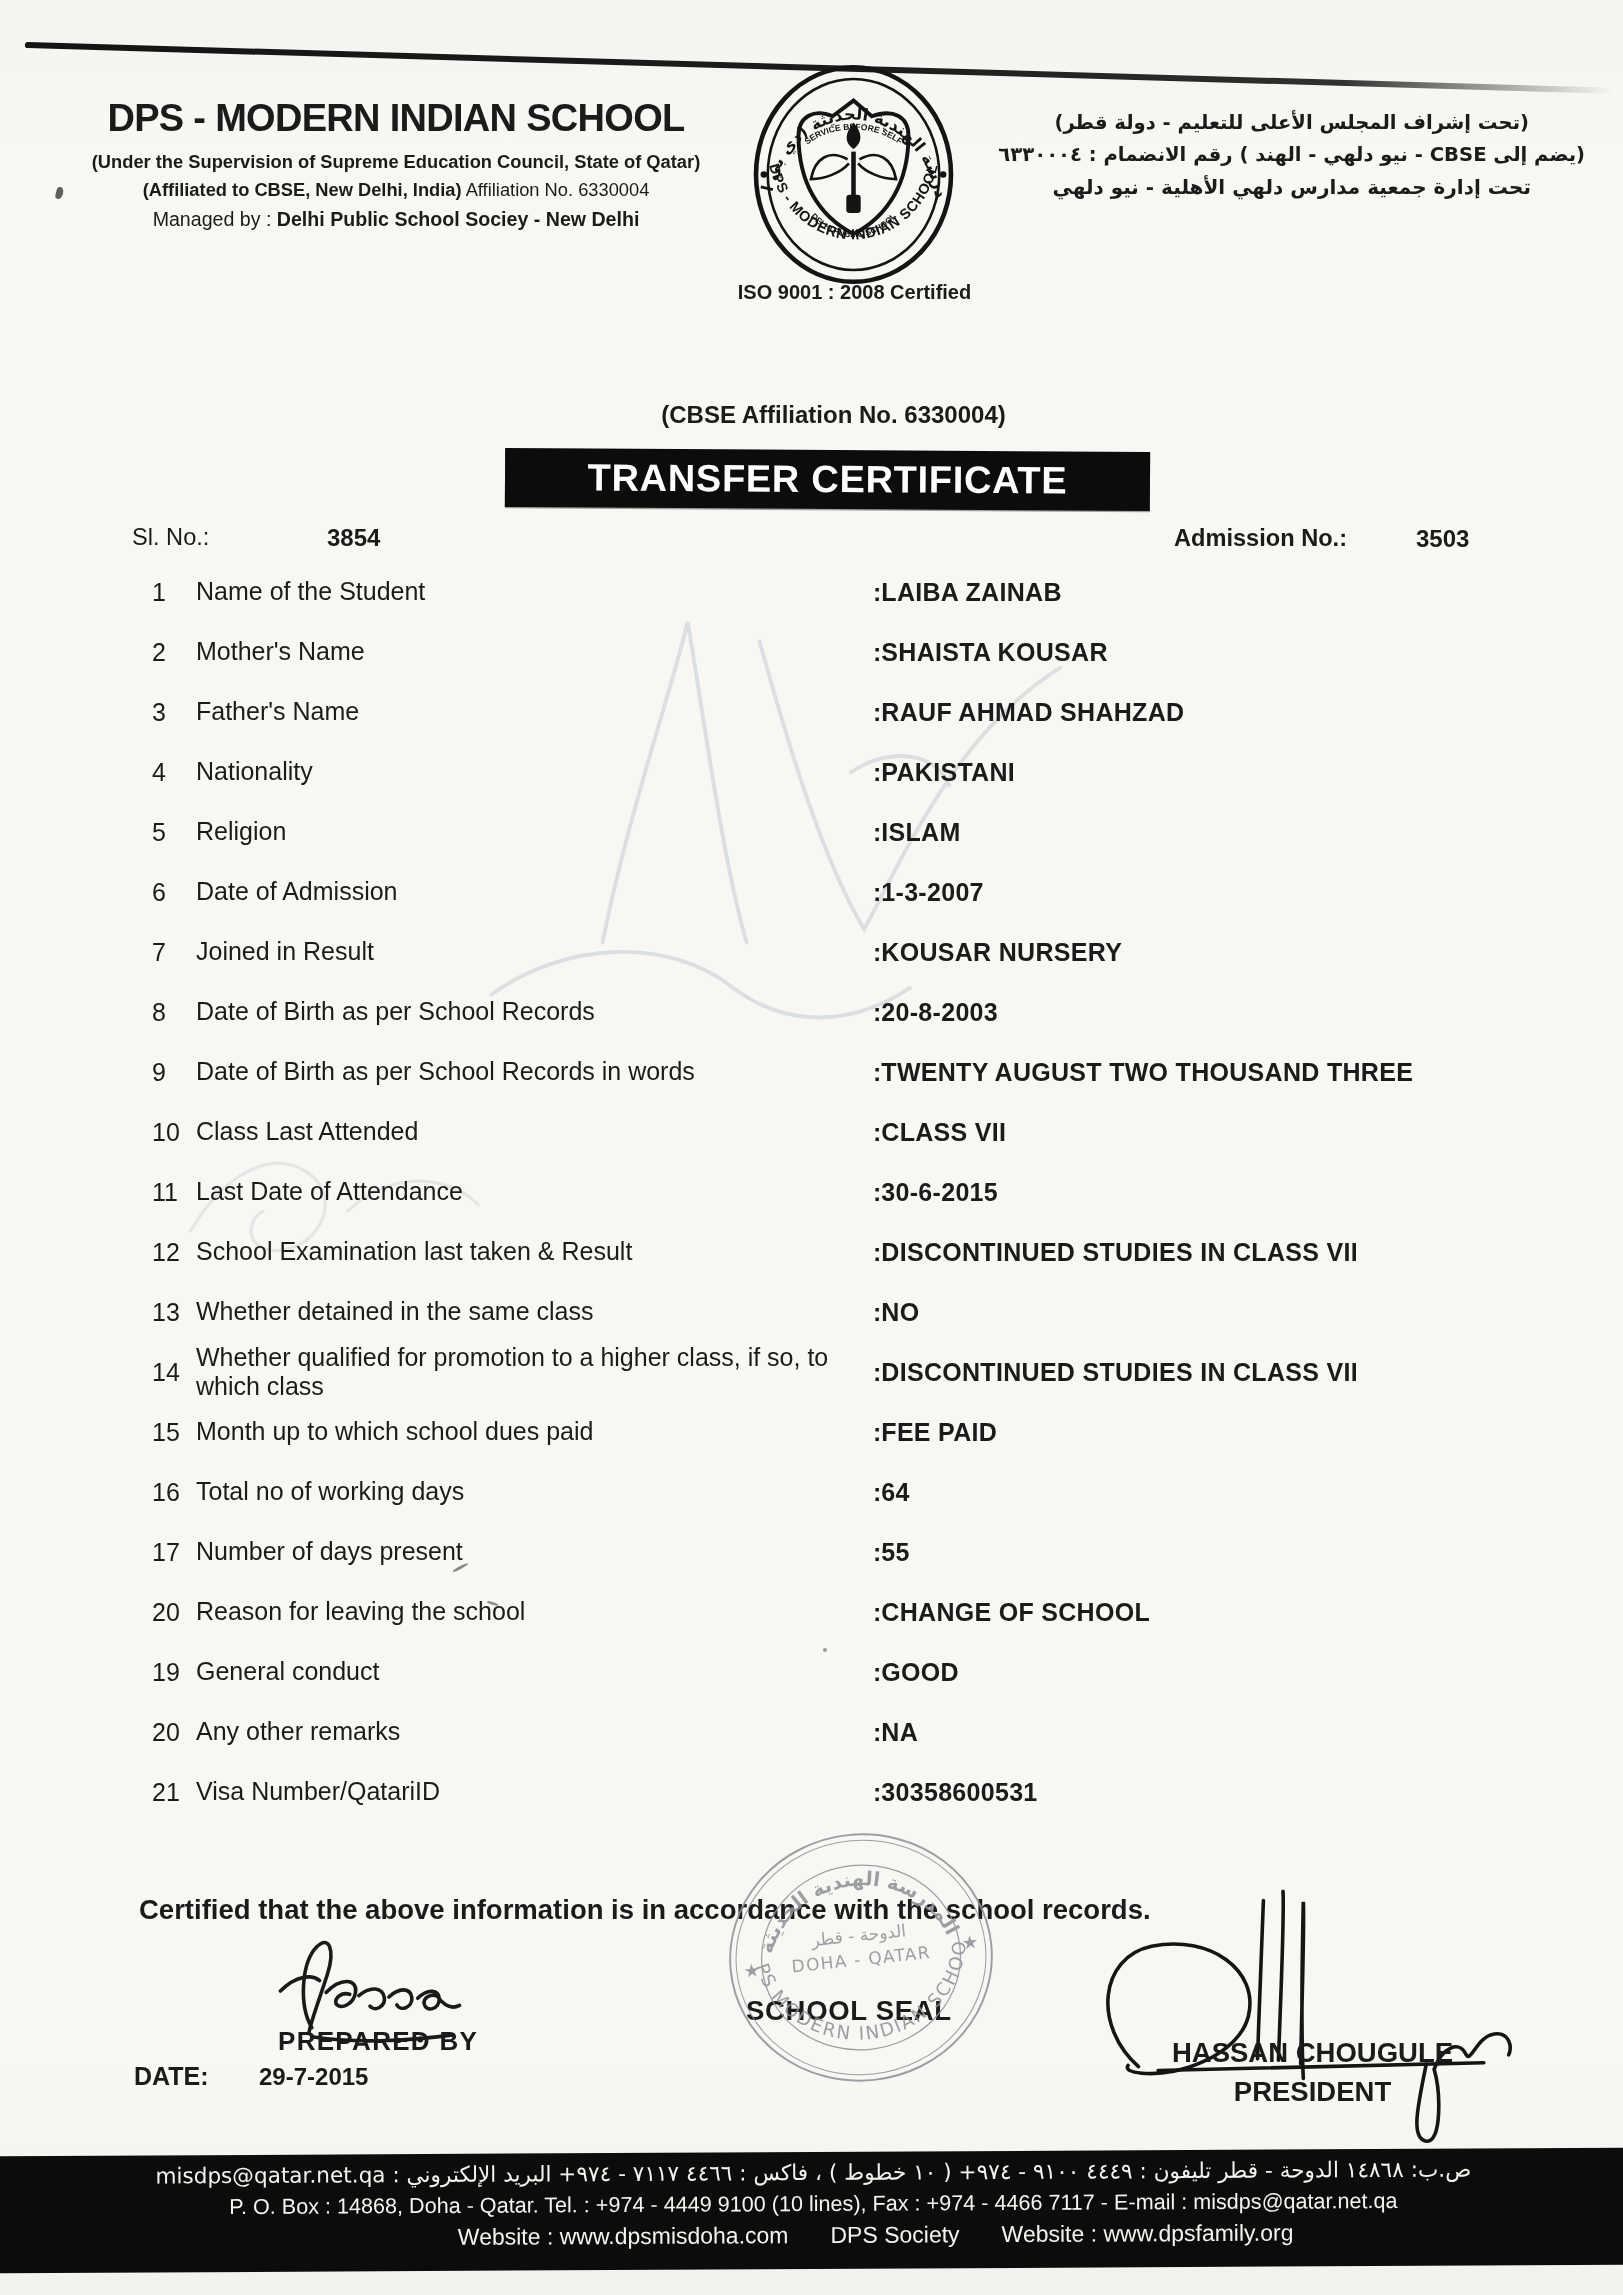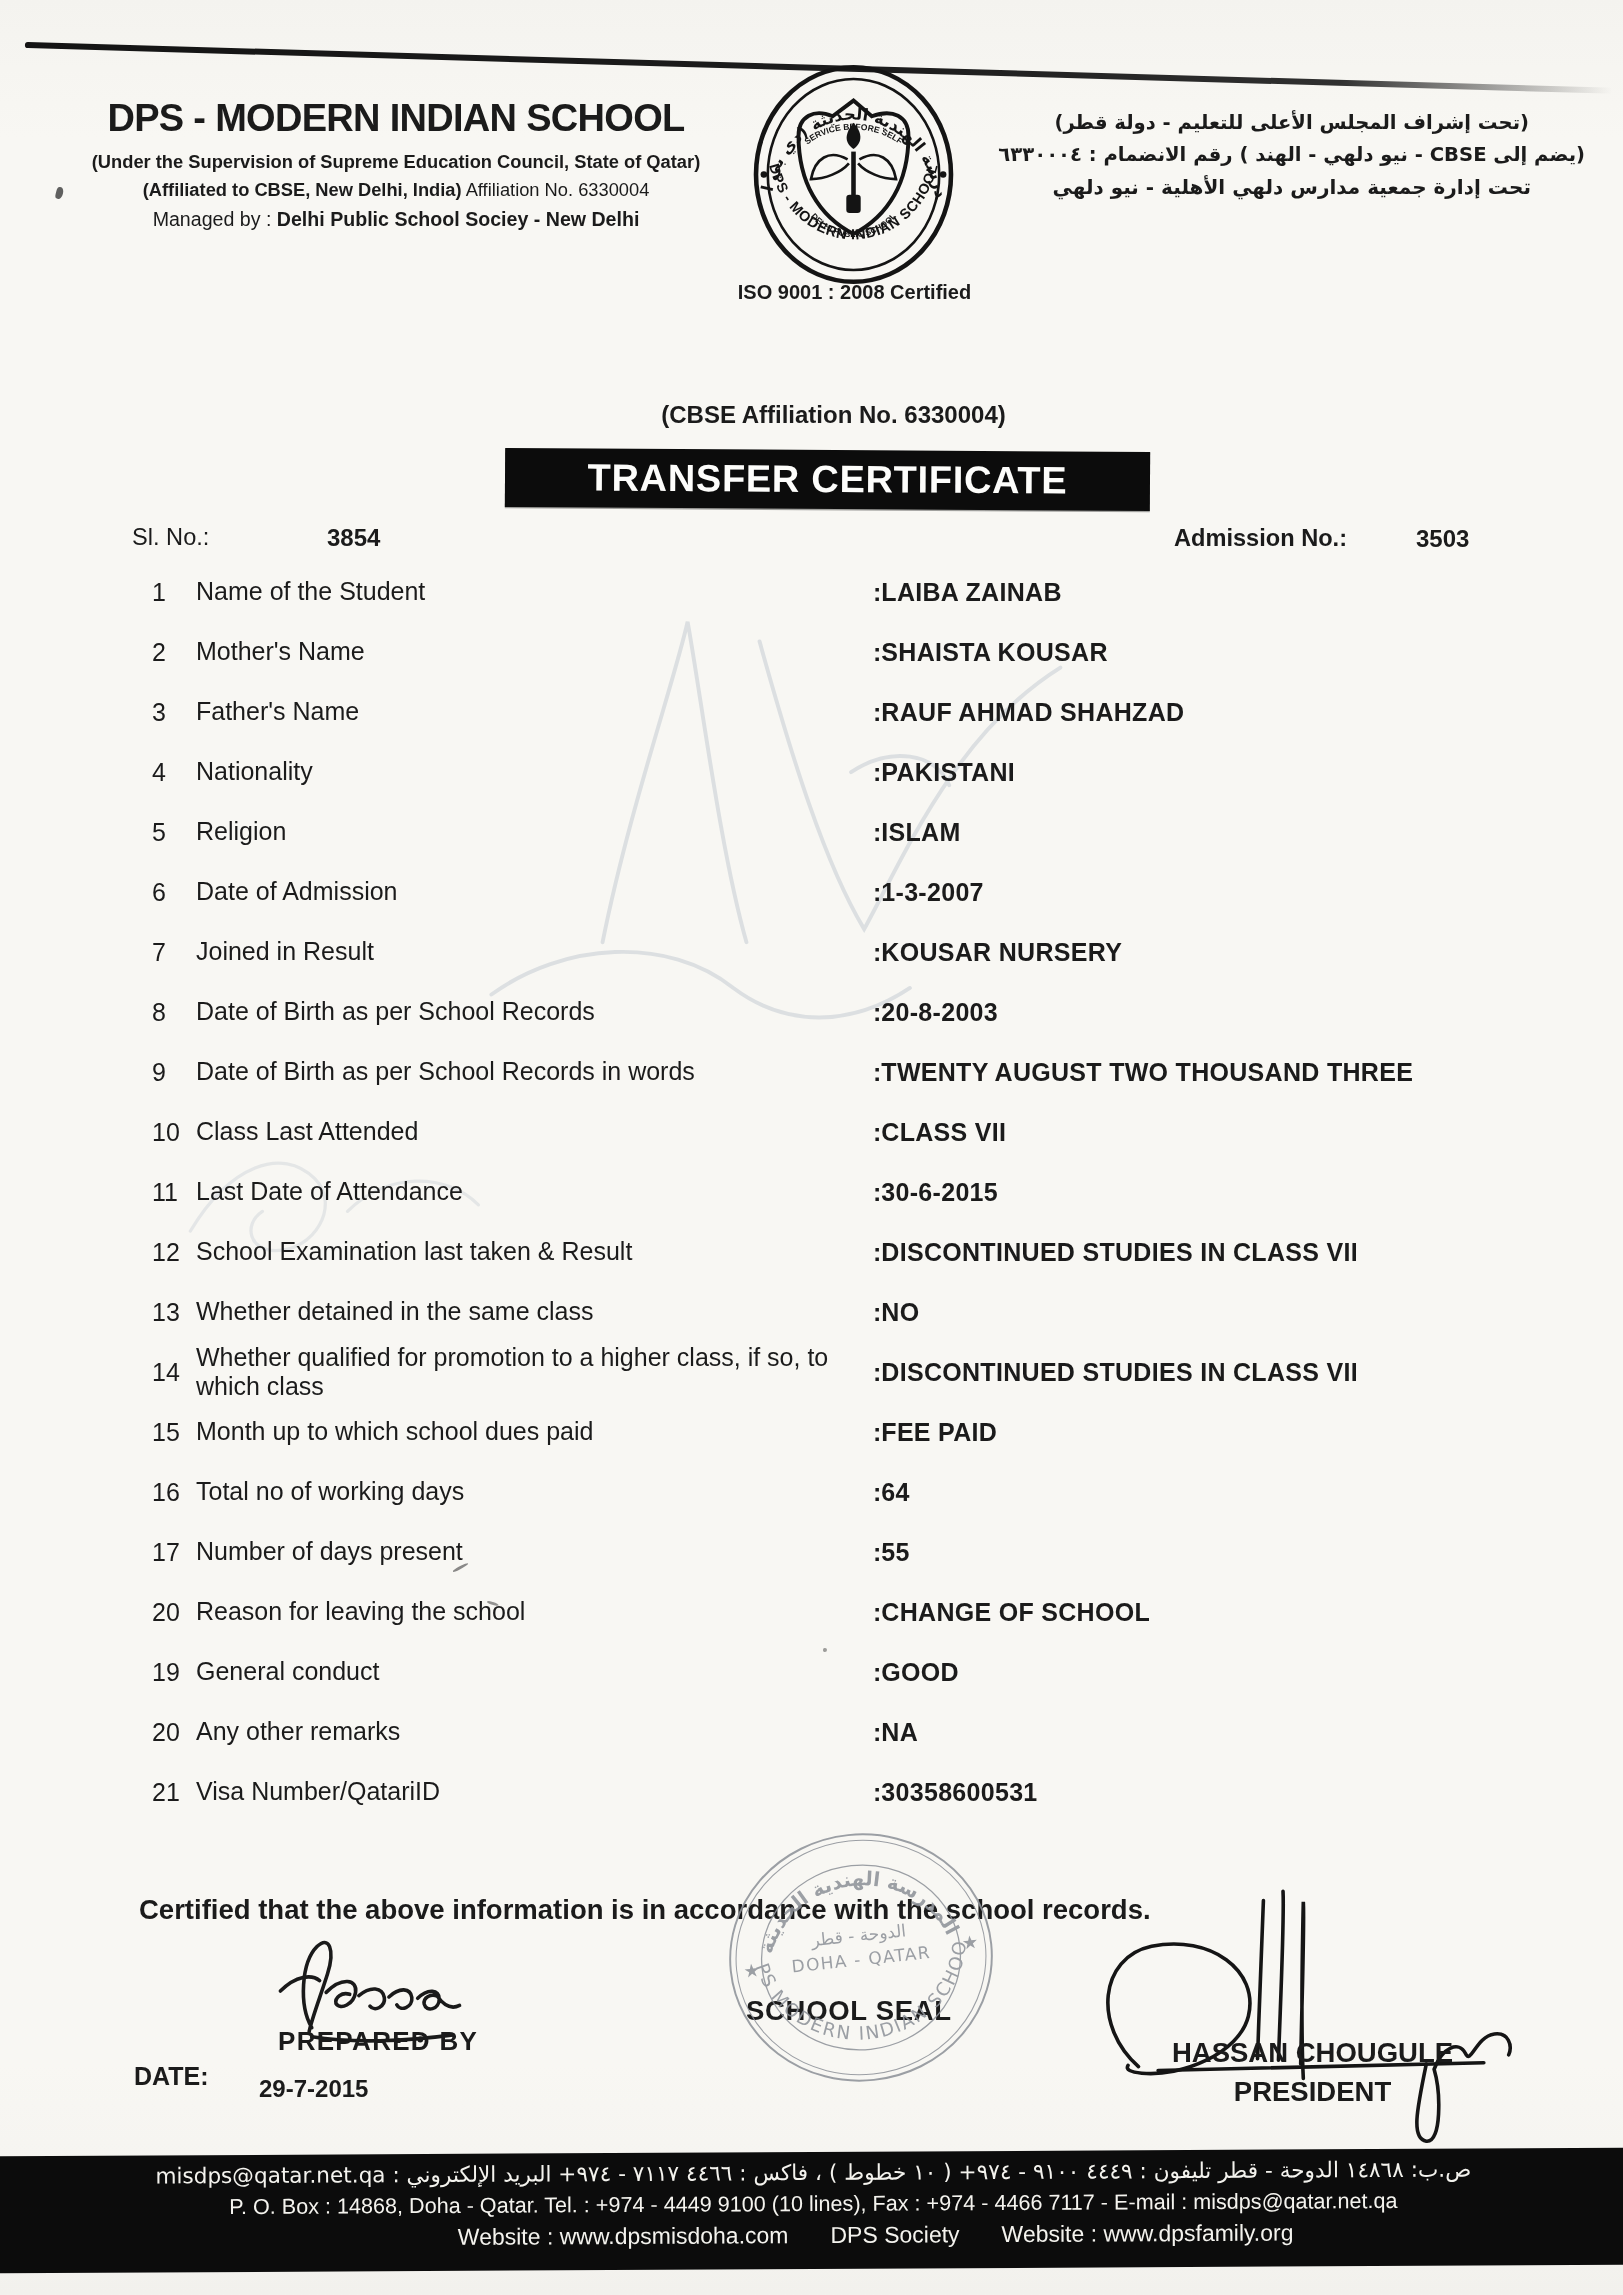--- a/index.html
+++ b/index.html
@@ -49,21 +49,21 @@
   .f-num{padding-left:152px;font-size:25px;}
   .f-label{font-size:25px;line-height:1.18;padding-right:26px;}
   .f-valuewrap{font-size:25px;display:flex;align-items:baseline;}
   .f-colon{font-weight:700;}
   .f-value{font-weight:700;letter-spacing:0.3px;}
   
   .certified{left:139px;top:1894px;font-size:27.5px;font-weight:700;}
   .sig-left{left:249px;top:1928px;width:255px;height:115px;}
   .prepared-by{left:278px;top:2026px;font-size:26px;font-weight:700;letter-spacing:1.3px;}
   .date-label{left:134px;top:2062px;font-size:25px;font-weight:700;}
-  .date-value{left:259px;top:2063px;font-size:24px;font-weight:600;margin-top:12px;}
+  .date-value{left:259px;top:2063px;font-size:24px;font-weight:600;}
   .seal-svg{left:717px;top:1820px;width:288px;height:275px;opacity:.88;}
   .school-seal-label{left:746px;top:1995px;font-size:27.5px;font-weight:700;letter-spacing:0.7px;}
   .sig-president{left:1060px;top:1882px;width:484px;height:262px;}
   .president-name{left:1129px;top:2037px;width:367px;text-align:center;font-size:27.5px;font-weight:700;}
   .president-title{left:1129px;top:2076px;width:367px;text-align:center;font-size:27.5px;font-weight:700;}
   
   .contact-bar{left:-7.9px;top:2152px;width:1643px;height:117px;background:var(--bar-bg);
     transform:rotate(-0.3deg);color:var(--bar-text);text-align:center;padding-top:7.9px;}
   .contact-ar{direction:rtl;font-size:21.6px;font-family:"DejaVu Sans",sans-serif;}
   .contact-en{margin-top:5.9px;font-size:21.6px;}

